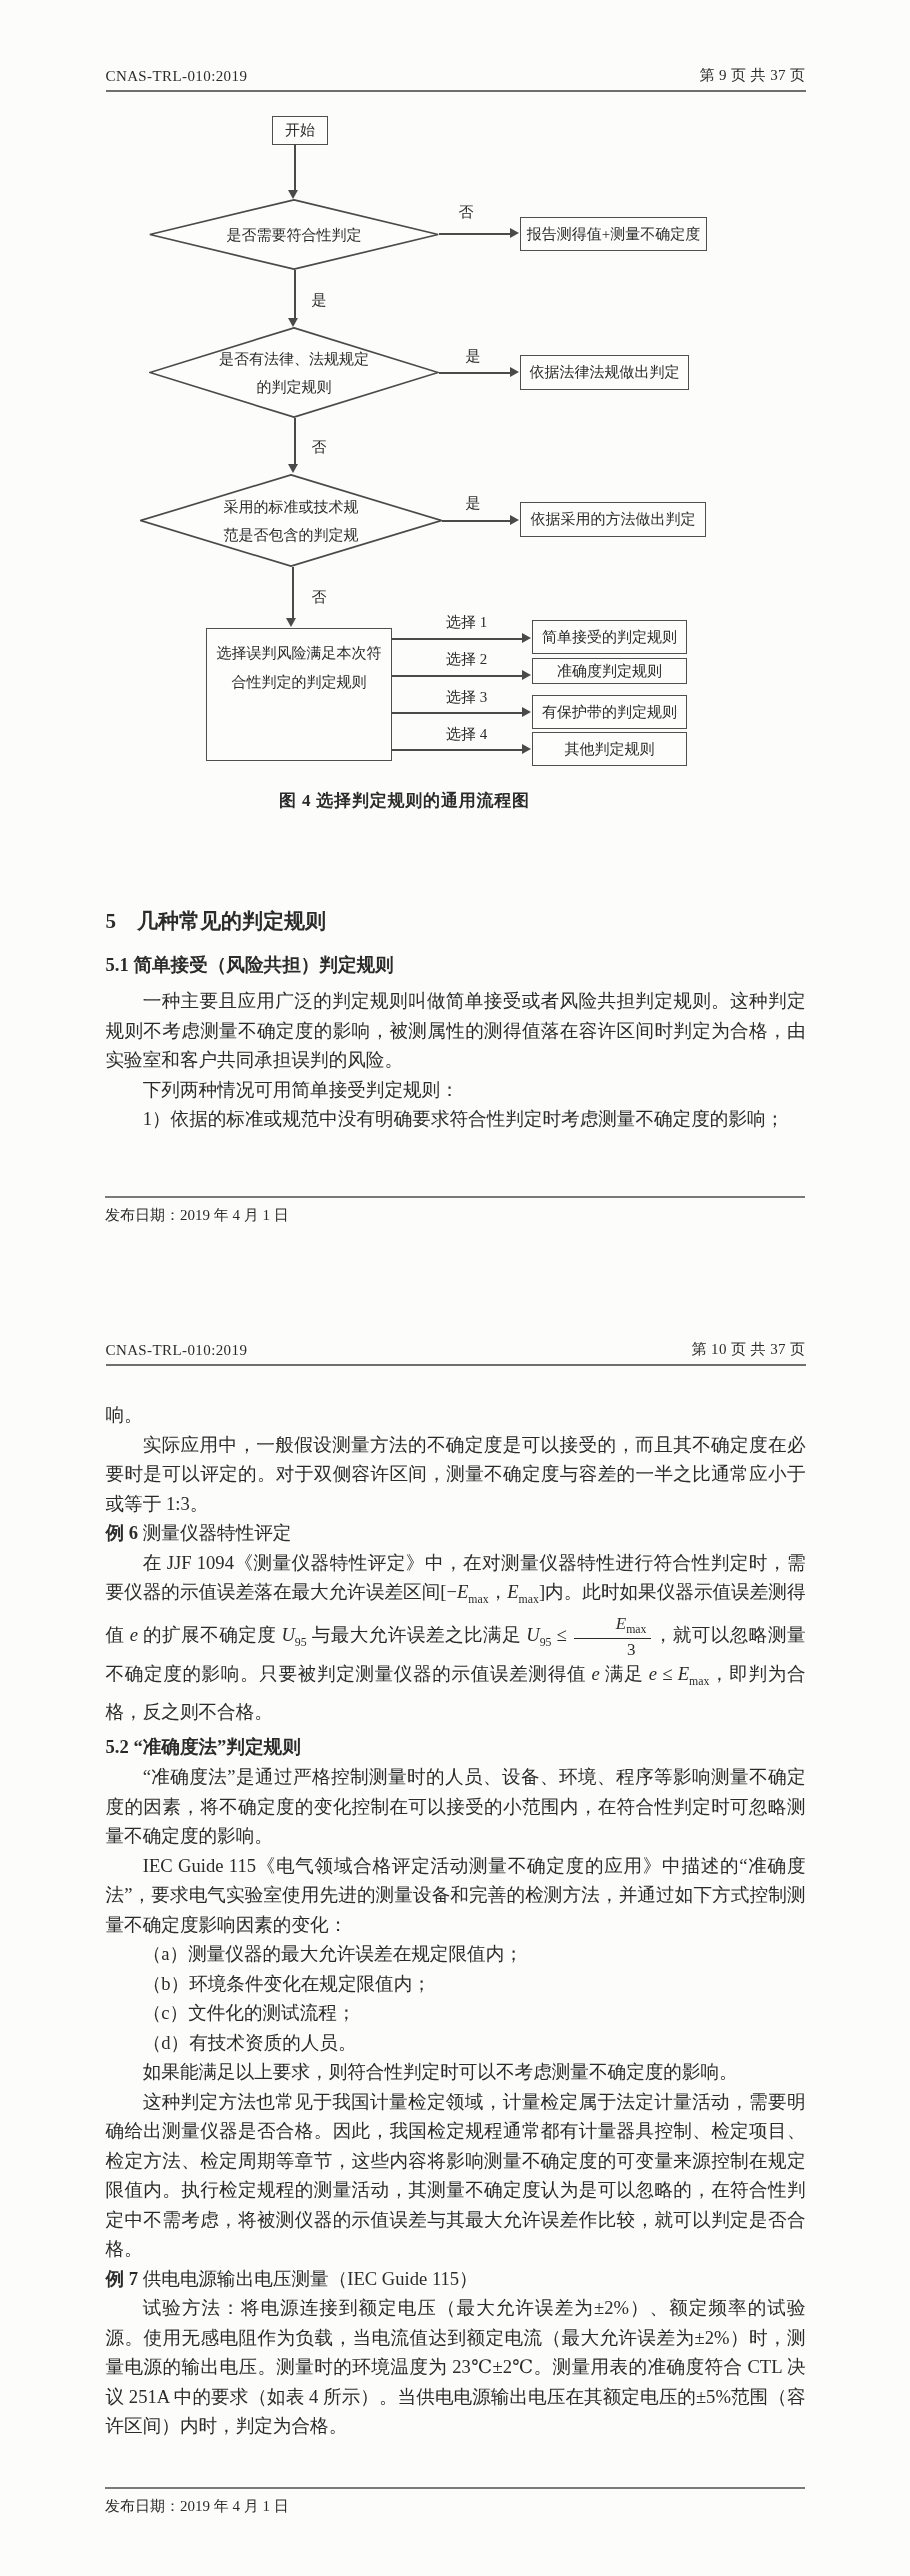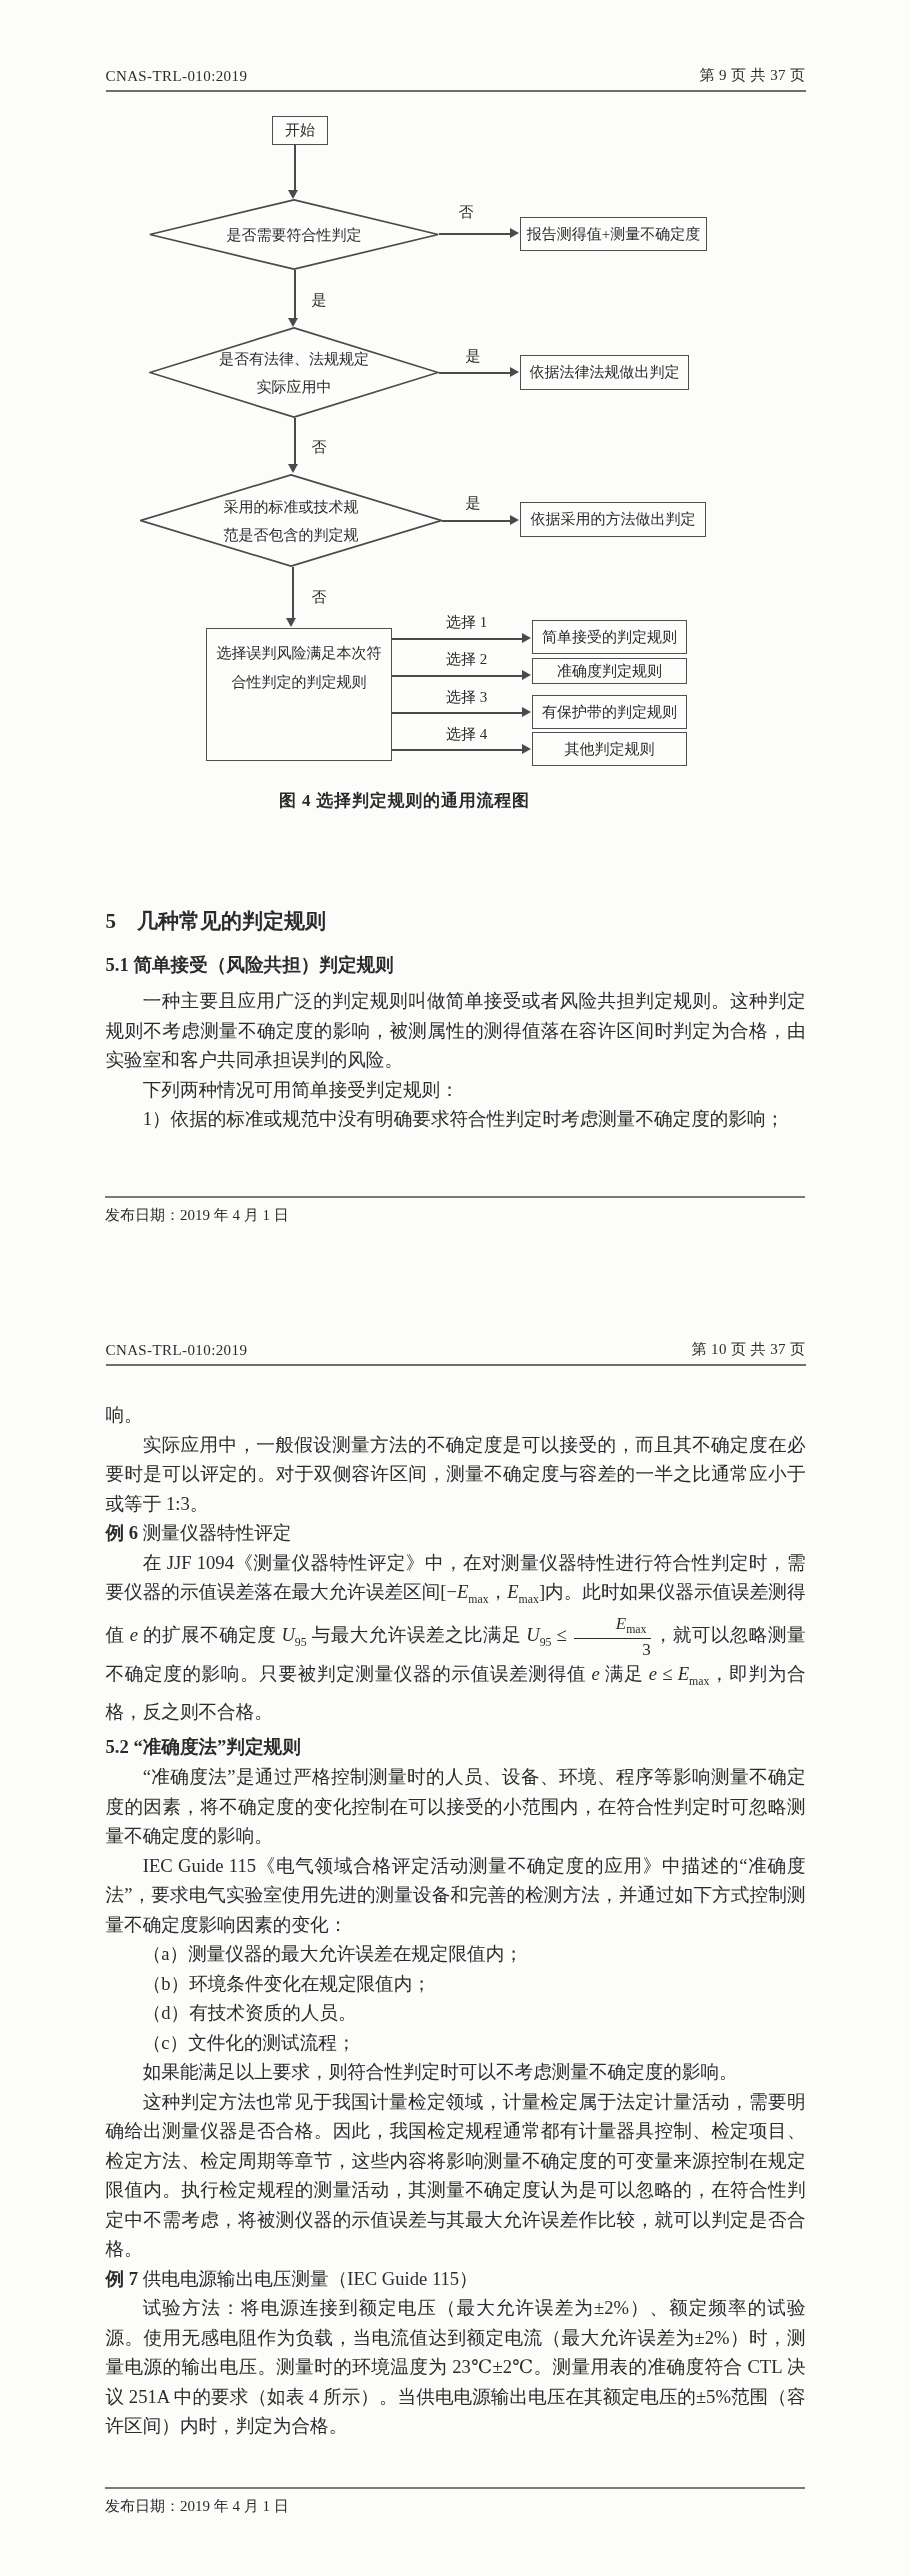--- a/index.html
+++ b/index.html
@@ -47,21 +47,21 @@
 
   
   .h-sec{font-size:21px;font-weight:bold;margin:84px 0 0 0;}
   .h-sub{font-size:18.6px;font-weight:bold;margin:17px 0 0 0;}
   .para{font-size:18.6px;line-height:29.5px;text-align:justify;text-indent:2em;
     margin:0;}
   .noindent{text-indent:0;}
   .exlabel{font-weight:bold;}
   .mi{font-style:italic;}
   sub{font-size:11.8px;}
-  .frac{display:inline-flex;flex-direction:column;align-items:flex-end;
+  .frac{display:inline-flex;flex-direction:column;align-items:center;
     vertical-align:middle;line-height:1.15;margin:0 2.5px;font-size:17px;}
   .frac .num{border-bottom:1.7px solid #2b2b2b;padding:0 4.2px 0.8px;}
   .frac .den{padding-top:0.8px;}
   .body2{margin-top:34px;}
 </style>
 </head>
 <body>
 
 <div class="page page1">
   <div class="content">
@@ -98,21 +98,21 @@
     <div class="fc-lab small" style="left:224px;top:177px">是</div>
     <div class="vline" style="left:210px;top:156px;height:49px"></div>
     <div class="ah-d" style="left:204px;top:204px"></div>
 
     <div class="dwrap" style="left:65px;top:213px;width:290px;height:91px">
       <svg class="dsvg" viewBox="0 0 344 108" preserveAspectRatio="none">
           <polygon points="172,1 343,54 172,107 1,54"></polygon>
         </svg>
       <div class="dtext">
         <span>是否有法律、法规规定</span>
-        <span>实际应用中</span>
+        <span>的判定规则</span>
       </div>
     </div>
     <div class="fc-lab small" style="left:378px;top:233px">是</div>
     <div class="hline" style="left:355px;top:258px;width:73px"></div>
     <div class="ah-r" style="left:426px;top:253px"></div>
     <div class="fc-box" style="left:436px;top:241px;width:169px;height:35px">
       <span>依据法律法规做出判定</span>
     </div>
 
     <div class="fc-lab small" style="left:224px;top:324px">否</div>
@@ -208,22 +208,22 @@
       <p class="para"><span>在 JJF 1094《测量仪器特性评定》中，在对测量仪器特性进行符合性判定时，需要仪器的示值误差落在最大允许误差区间[−</span><i class="mi">E</i><sub>max</sub><span>，</span><i class="mi">E</i><sub>max</sub><span>]内。此时如果仪器示值误差测得值 </span><i class="mi">e</i><span> 的扩展不确定度 </span><i class="mi">U</i><sub>95</sub><span> 与最大允许误差之比满足 </span><i class="mi">U</i><sub>95</sub><span> ≤ </span><span class="frac">
             <span class="num"><i class="mi">E</i><sub>max</sub></span>
             <span class="den">3</span>
           </span><span>，就可以忽略测量不确定度的影响。只要被判定测量仪器的示值误差测得值 </span><i class="mi">e</i><span> 满足 </span><i class="mi">e</i><span> ≤ </span><i class="mi">E</i><sub>max</sub><span>，即判为合格，反之则不合格。</span></p>
 
       <h3 class="h-sub" style="margin-top:8.4px">5.2 “准确度法”判定规则</h3>
       <p class="para" style="margin-top:2px">“准确度法”是通过严格控制测量时的人员、设备、环境、程序等影响测量不确定度的因素，将不确定度的变化控制在可以接受的小范围内，在符合性判定时可忽略测量不确定度的影响。</p>
       <p class="para">IEC Guide 115《电气领域合格评定活动测量不确定度的应用》中描述的“准确度法”，要求电气实验室使用先进的测量设备和完善的检测方法，并通过如下方式控制测量不确定度影响因素的变化：</p>
       <p class="para">（a）测量仪器的最大允许误差在规定限值内；</p>
       <p class="para">（b）环境条件变化在规定限值内；</p>
+      <p class="para">（c）文件化的测试流程；</p>
       <p class="para">（d）有技术资质的人员。</p>
-      <p class="para">（c）文件化的测试流程；</p>
       <p class="para">如果能满足以上要求，则符合性判定时可以不考虑测量不确定度的影响。</p>
       <p class="para">这种判定方法也常见于我国计量检定领域，计量检定属于法定计量活动，需要明确给出测量仪器是否合格。因此，我国检定规程通常都有计量器具控制、检定项目、检定方法、检定周期等章节，这些内容将影响测量不确定度的可变量来源控制在规定限值内。执行检定规程的测量活动，其测量不确定度认为是可以忽略的，在符合性判定中不需考虑，将被测仪器的示值误差与其最大允许误差作比较，就可以判定是否合格。</p>
 
       <p class="para noindent"><span class="exlabel">例 7</span><span> </span><span>供电电源输出电压测量（IEC Guide 115）</span></p>
 
       <p class="para">试验方法：将电源连接到额定电压（最大允许误差为±2%）、额定频率的试验源。使用无感电阻作为负载，当电流值达到额定电流（最大允许误差为±2%）时，测量电源的输出电压。测量时的环境温度为 23℃±2℃。测量用表的准确度符合 CTL 决议 251A 中的要求（如表 4 所示）。当供电电源输出电压在其额定电压的±5%范围（容许区间）内时，判定为合格。</p>
     </div>
   </div>
 
   <div class="pg-footer" style="top:1213px">

